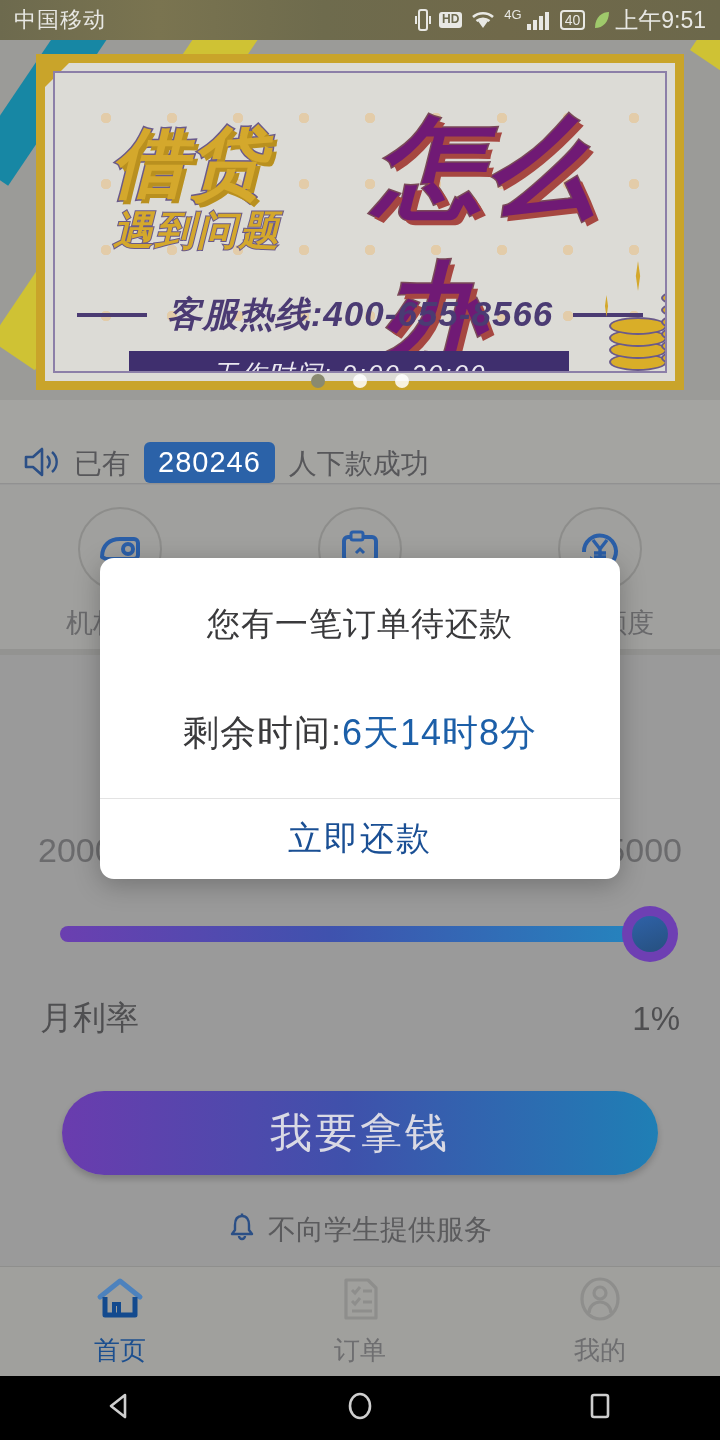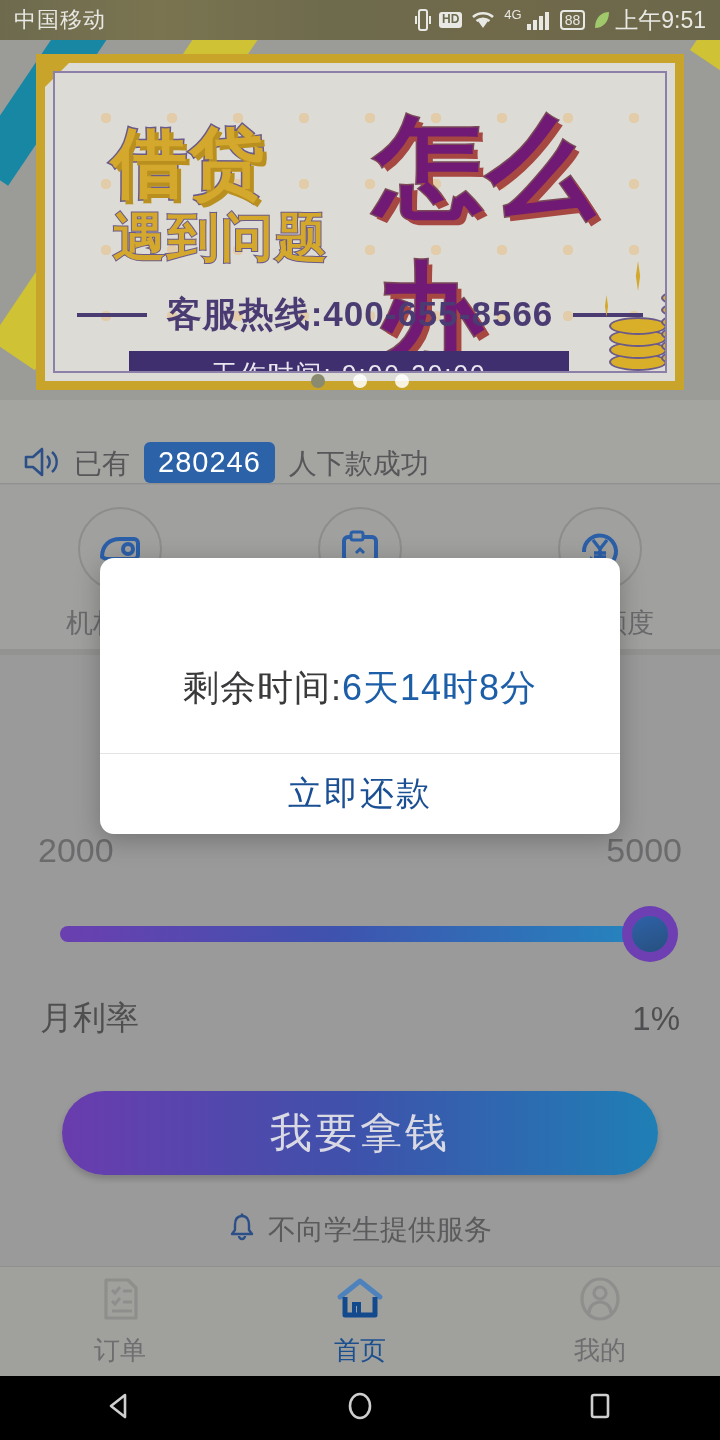--- a/index.html
+++ b/index.html
@@ -43,21 +43,21 @@
   .stripe.gold { background:#cfc234; }
   .s1 { width:420px; height:46px; left:-30px; top:120px; }
   .s2 { width:420px; height:54px; left:-10px; top:300px; }
   .s3 { width:420px; height:52px; left:690px; top:10px; }
 
   .frame {
     position:absolute; left:36px; top:14px; width:648px; height:336px;
     border:9px solid #c9a42a; background:#dcdbd6;
   }
   .frame-inner {
-    position:absolute; inset:8px; border:2px solid #8c7fa8; background:#dcdbd6; overflow:hidden;
+    position:absolute; inset:8px; border:2px solid #8c7fa8; background:#dcdbd6; overflow:hidden;font-style:italic;
   }
   .dots {
     position:absolute; inset:0;
     background-image:radial-gradient(circle, #e5c79a 5px, transparent 5.5px);
     background-size:66px 66px; background-position:18px 12px; opacity:.75;
   }
   .corner-fold {
     position:absolute; left:-9px; top:-9px; width:0; height:0;
     border-left:42px solid #c9a42a; border-bottom:42px solid transparent;
   }
@@ -68,21 +68,21 @@
     text-shadow:4px 4px 0 #b9901f;
   }
   .bn-title2 {
     position:absolute; left:320px; top:22px;
     font-size:108px; font-weight:bold; color:#701a75; letter-spacing:4px;
     -webkit-text-stroke:3px #7a4a58; paint-order:stroke fill;
     text-shadow:5px 5px 0 #a64741;
   }
   .bn-sub {
     position:absolute; left:58px; top:130px;
-    font-size:52px; font-weight:bold; color:#d4a82c; letter-spacing:2px;
+    font-size:40px; font-weight:bold; color:#d4a82c; letter-spacing:2px;
     -webkit-text-stroke:2px #6a5a8a; paint-order:stroke fill;
   }
   .bn-hotline-row {
     position:absolute; left:0; right:0; top:218px; display:flex; align-items:center;
     justify-content:center; gap:10px; padding:0 60px;
   }
   .hl-line { flex:0 0 70px; height:4px; background:#4b3b73; }
   .hl-dot { width:12px; height:12px; border-radius:50%; background:#4b3b73; }
   .bn-hotline {
     font-size:35px; font-weight:bold; color:#4b3b73; letter-spacing:1px; white-space:nowrap;
@@ -229,21 +229,21 @@
       </span>
       <span class="sb-4g">4G</span>
       <span>
         <svg width="26" height="22" viewBox="0 0 26 22">
           <rect x="1" y="15" width="4" height="6" fill="#e8e8e4"></rect>
           <rect x="7" y="11" width="4" height="10" fill="#e8e8e4"></rect>
           <rect x="13" y="7" width="4" height="14" fill="#e8e8e4"></rect>
           <rect x="19" y="3" width="4" height="18" fill="#e8e8e4"></rect>
         </svg>
       </span>
-      <span class="sb-batt">88</span>
+      <span class="sb-batt">40</span>
       <span>
         <svg width="18" height="20" viewBox="0 0 18 20">
             <path d="M2 18 C2 6 10 2 16 2 C16 12 10 18 2 18 Z" fill="#9fc96b"></path>
           </svg>
       </span>
     </span>
     <span class="sb-time">上午9:51</span>
   </div>
 
   <div class="banner">
@@ -367,42 +367,42 @@
         <svg width="28" height="30" viewBox="0 0 28 30">
           <path d="M14 4 C9 4 7 8 7 13 v5 l-3 4 h20 l-3 -4 v-5 c0 -5 -2 -9 -7 -9 z" fill="none" stroke="#2b4f86" stroke-width="2.4" stroke-linejoin="round"></path>
           <path d="M14 1.5 v3 M11 24 a3 3 0 0 0 6 0" fill="none" stroke="#2b4f86" stroke-width="2.4"></path>
         </svg>
       </span>
       <span>不向学生提供服务</span>
     </div>
   </div>
 
   <div class="tabbar">
-    <div class="tab">
-      <span>
-        <svg width="48" height="48" viewBox="0 0 48 48">
-          <path d="M10 5 h22 l8 8 v30 h-30 z" fill="none" stroke="#8e8e8c" stroke-width="3.2" stroke-linejoin="round"></path>
-          <path d="M16 15 l3 3 l5 -6 M27 16 h9 M16 26 l3 3 l5 -6 M27 27 h9 M16 36 h20" fill="none" stroke="#8e8e8c" stroke-width="3"></path>
-        </svg>
-      </span>
-      <span class="tab-label">订单</span>
-    </div>
     <div class="tab active">
       <span>
         <svg width="52" height="48" viewBox="0 0 52 48">
           <path d="M6 22 L26 6 L46 22" fill="none" stroke="#4d82bd" stroke-width="5" stroke-linejoin="round" stroke-linecap="round"></path>
           <path d="M11 22 v18 h30 v-18" fill="none" stroke="#134a8e" stroke-width="5" stroke-linejoin="round"></path>
           <path d="M20 40 v-11 h5 v11" fill="none" stroke="#134a8e" stroke-width="4"></path>
         </svg>
       </span>
       <span class="tab-label">首页</span>
     </div>
     <div class="tab">
       <span>
         <svg width="48" height="48" viewBox="0 0 48 48">
+          <path d="M10 5 h22 l8 8 v30 h-30 z" fill="none" stroke="#8e8e8c" stroke-width="3.2" stroke-linejoin="round"></path>
+          <path d="M16 15 l3 3 l5 -6 M27 16 h9 M16 26 l3 3 l5 -6 M27 27 h9 M16 36 h20" fill="none" stroke="#8e8e8c" stroke-width="3"></path>
+        </svg>
+      </span>
+      <span class="tab-label">订单</span>
+    </div>
+    <div class="tab">
+      <span>
+        <svg width="48" height="48" viewBox="0 0 48 48">
           <ellipse cx="24" cy="24" rx="18" ry="20" fill="none" stroke="#8e8e8c" stroke-width="3.2"></ellipse>
           <circle cx="24" cy="18" r="6" fill="none" stroke="#8e8e8c" stroke-width="3.2"></circle>
           <path d="M13 38 a11 11 0 0 1 22 0" fill="none" stroke="#8e8e8c" stroke-width="3.2"></path>
         </svg>
       </span>
       <span class="tab-label">我的</span>
     </div>
   </div>
 
   <div class="navbar">
@@ -418,20 +418,21 @@
     </span>
     <span>
       <svg width="34" height="34" viewBox="0 0 34 34">
           <rect x="9" y="6" width="16" height="22" rx="2" fill="none" stroke="#cfcfcf" stroke-width="2.6"></rect>
         </svg>
     </span>
   </div>
 
   <div class="modal">
     <div class="modal-body">
+      <div class="modal-title">您有一笔订单待还款</div>
       <div class="modal-sub">
         <span>剩余时间:</span><span class="hl">6天14时8分</span>
       </div>
     </div>
     <div class="modal-divider"></div>
     <div class="modal-action">立即还款</div>
   </div>
 
 </div>
 

